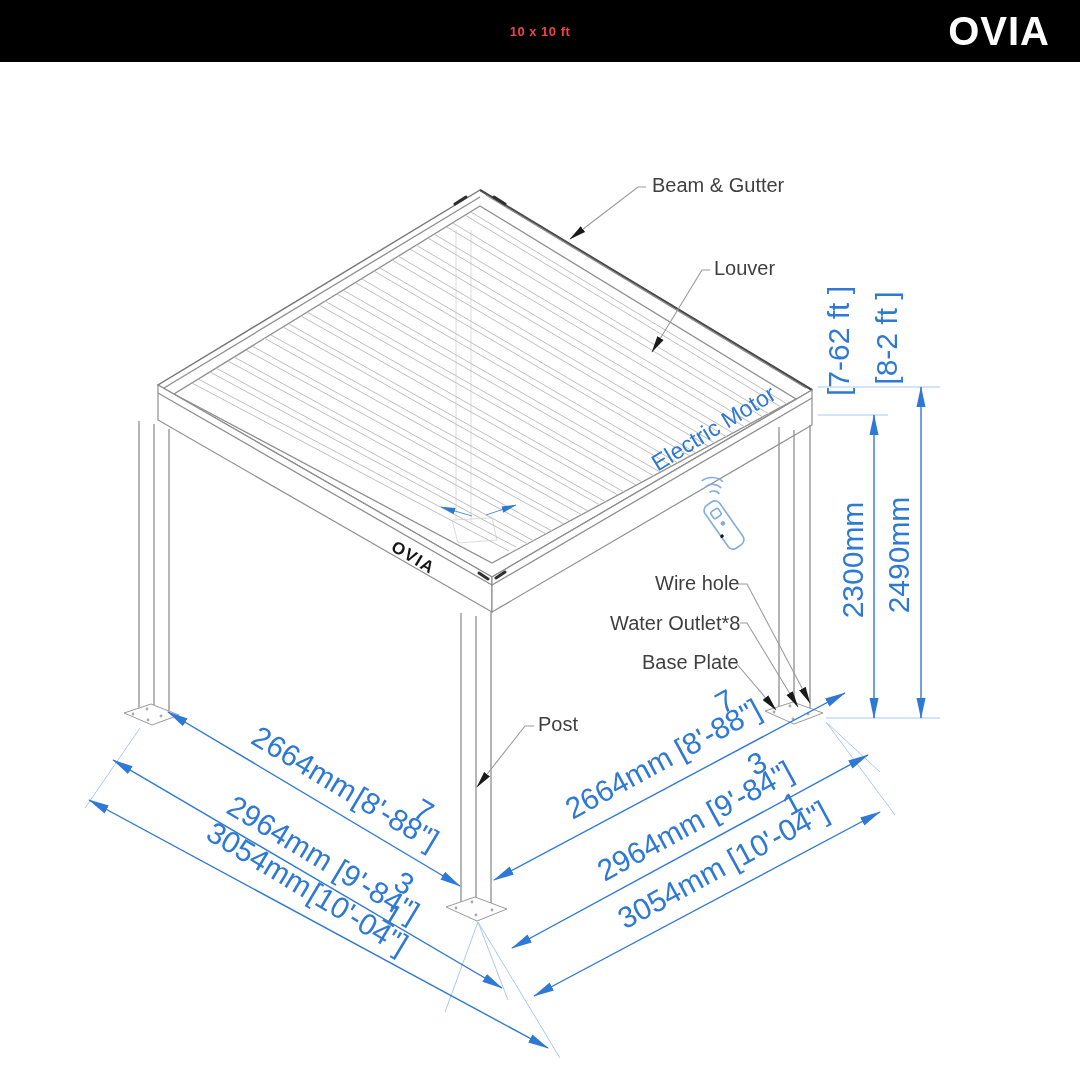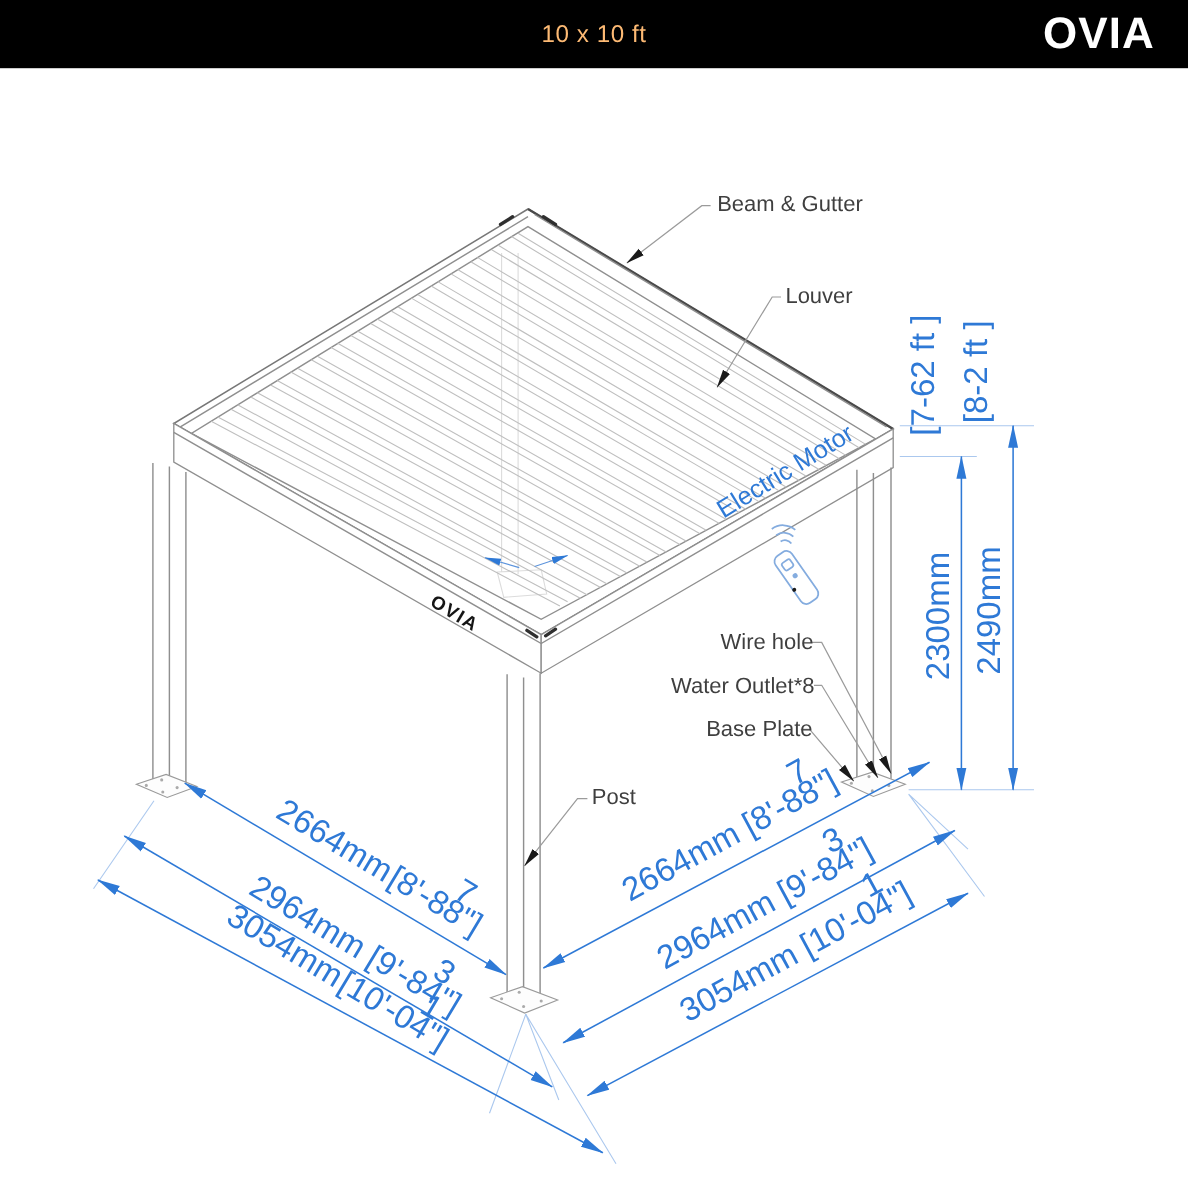--- a/index.html
+++ b/index.html
@@ -1,20 +1,20 @@
 <!DOCTYPE html>
 <html><head>
 <meta charset="utf-8">
 <style>
   html,body{margin:0;padding:0;background:#ffffff;width:1080px;height:1080px;overflow:hidden;
     font-family:"Liberation Sans", sans-serif;}
   .page{position:relative;width:1080px;height:1080px;background:#fff;}
   .topbar{position:absolute;left:0;top:0;width:1080px;height:62px;background:#000;
     display:flex;align-items:center;justify-content:center;}
-  .topbar .title{color:#fdba74;font-size:22px;font-weight:400;letter-spacing:.5px;}
+  .topbar .title{color:#ef4444;font-size:13px;font-weight:700;letter-spacing:.5px;}
   .topbar .brand{position:absolute;right:30px;top:8px;color:#fff;font-size:40px;font-weight:800;
     letter-spacing:1px;line-height:46px;}
   svg{position:absolute;left:0;top:0;}
   .struct{stroke:#8f8f8f;stroke-width:1.3;fill:none;}
   .structfill{stroke:#8f8f8f;stroke-width:1.2;fill:#ffffff;}
   .edge-dark{stroke:#4a4a4a;stroke-width:2.2;fill:none;}
   .edge-med{stroke:#777;stroke-width:1.4;fill:none;}
   .louver{stroke:#bfbfbf;stroke-width:1;fill:none;}
   .faint{stroke:#dcdcdc;stroke-width:1;fill:none;}
   .cmark{stroke:#2f2f2f;stroke-width:3;fill:none;stroke-linecap:round;}

